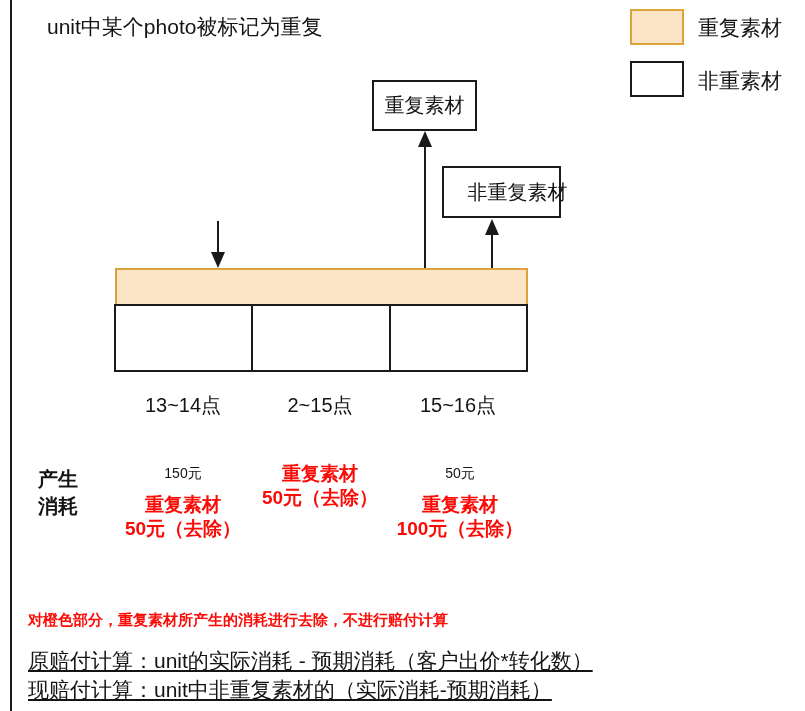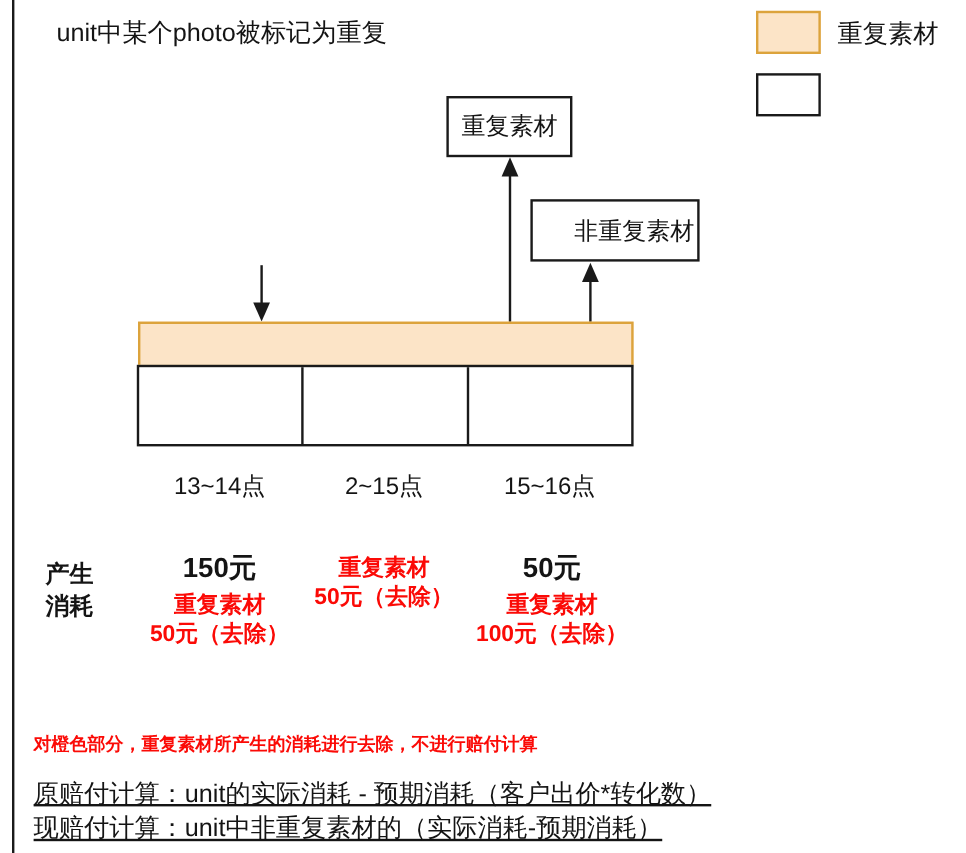--- a/index.html
+++ b/index.html
@@ -17,38 +17,38 @@
   .legend-swatch.dup{left:630px;top:9px;background:#FCE4C7;border-color:#DCA33C;}
   .legend-swatch.nondup{left:630px;top:61px;}
   .legend-label{font-size:21px;font-weight:500;white-space:nowrap;}
   .legend-label.dup{left:698px;top:14px;}
   .legend-label.nondup{left:698px;top:67px;}
 
   
   .callout{border:2px solid #1a1a1a;background:#fff;display:flex;align-items:center;justify-content:center;
     font-size:20px;font-weight:500;white-space:nowrap;}
   .callout.dup{left:372px;top:80px;width:105px;height:51px;}
-  .callout.nondup{left:442px;top:166px;width:141px;height:52px;padding-left:32px;}
+  .callout.nondup{left:442px;top:166px;width:119px;height:52px;padding-left:32px;}
 
   .marked-label{left:98px;top:186px;font-size:20px;font-weight:500;white-space:nowrap;}
 
   .arrows{left:0;top:0;width:805px;height:711px;pointer-events:none;}
 
   
   .dup-strip{left:115px;top:268px;width:413px;height:38px;background:#FCE4C7;border:2px solid #DCA33C;}
   .hour-row{left:114px;top:304px;width:414px;height:68px;border:2px solid #1a1a1a;display:flex;background:#fff;}
   .hour-cell{flex:1;border-right:2px solid #1a1a1a;}
   .hour-cell:last-child{border-right:none;}
 
   .time-label{top:392px;transform:translateX(-50%);font-size:20px;font-weight:500;white-space:nowrap;}
 
   
   .cons-label{left:38px;top:466px;font-size:20px;font-weight:700;line-height:27px;}
   .cons-col{top:462px;width:170px;transform:translateX(-50%);text-align:center;}
-  .cons-amount{font-size:23px;font-weight:700;line-height:22px;margin-bottom:9px;color:#141414;}
+  .cons-amount{font-size:14px;font-weight:400;line-height:22px;margin-bottom:9px;color:#141414;}
   .cons-red{font-size:19px;font-weight:700;line-height:24px;color:#FB0A06;white-space:nowrap;}
 
   
   .note{left:28px;white-space:nowrap;}
   .note-highlight{top:611px;font-size:15px;font-weight:600;color:#FB0A06;}
   .note-line{font-size:21px;font-weight:500;color:#141414;text-decoration:underline;}
   .note-original{top:647px;}
   .note-current{top:676px;}
 </style>
 </head>
@@ -56,20 +56,21 @@
 
 <div class="canvas">
 
   <div class="abs left-border"></div>
 
   <div class="abs page-title">unit中某个photo被标记为重复</div>
 
   <div class="abs legend-swatch dup"></div>
   <div class="abs legend-label dup">重复素材</div>
   <div class="abs legend-swatch nondup"></div>
+  <div class="abs legend-label nondup">非重素材</div>
 
   <div class="abs callout dup">
     <span>重复素材</span>
   </div>
   <div class="abs callout nondup">
     <span>非重复素材</span>
   </div>
 
 
   <svg class="abs arrows" width="805" height="711" viewBox="0 0 805 711">

